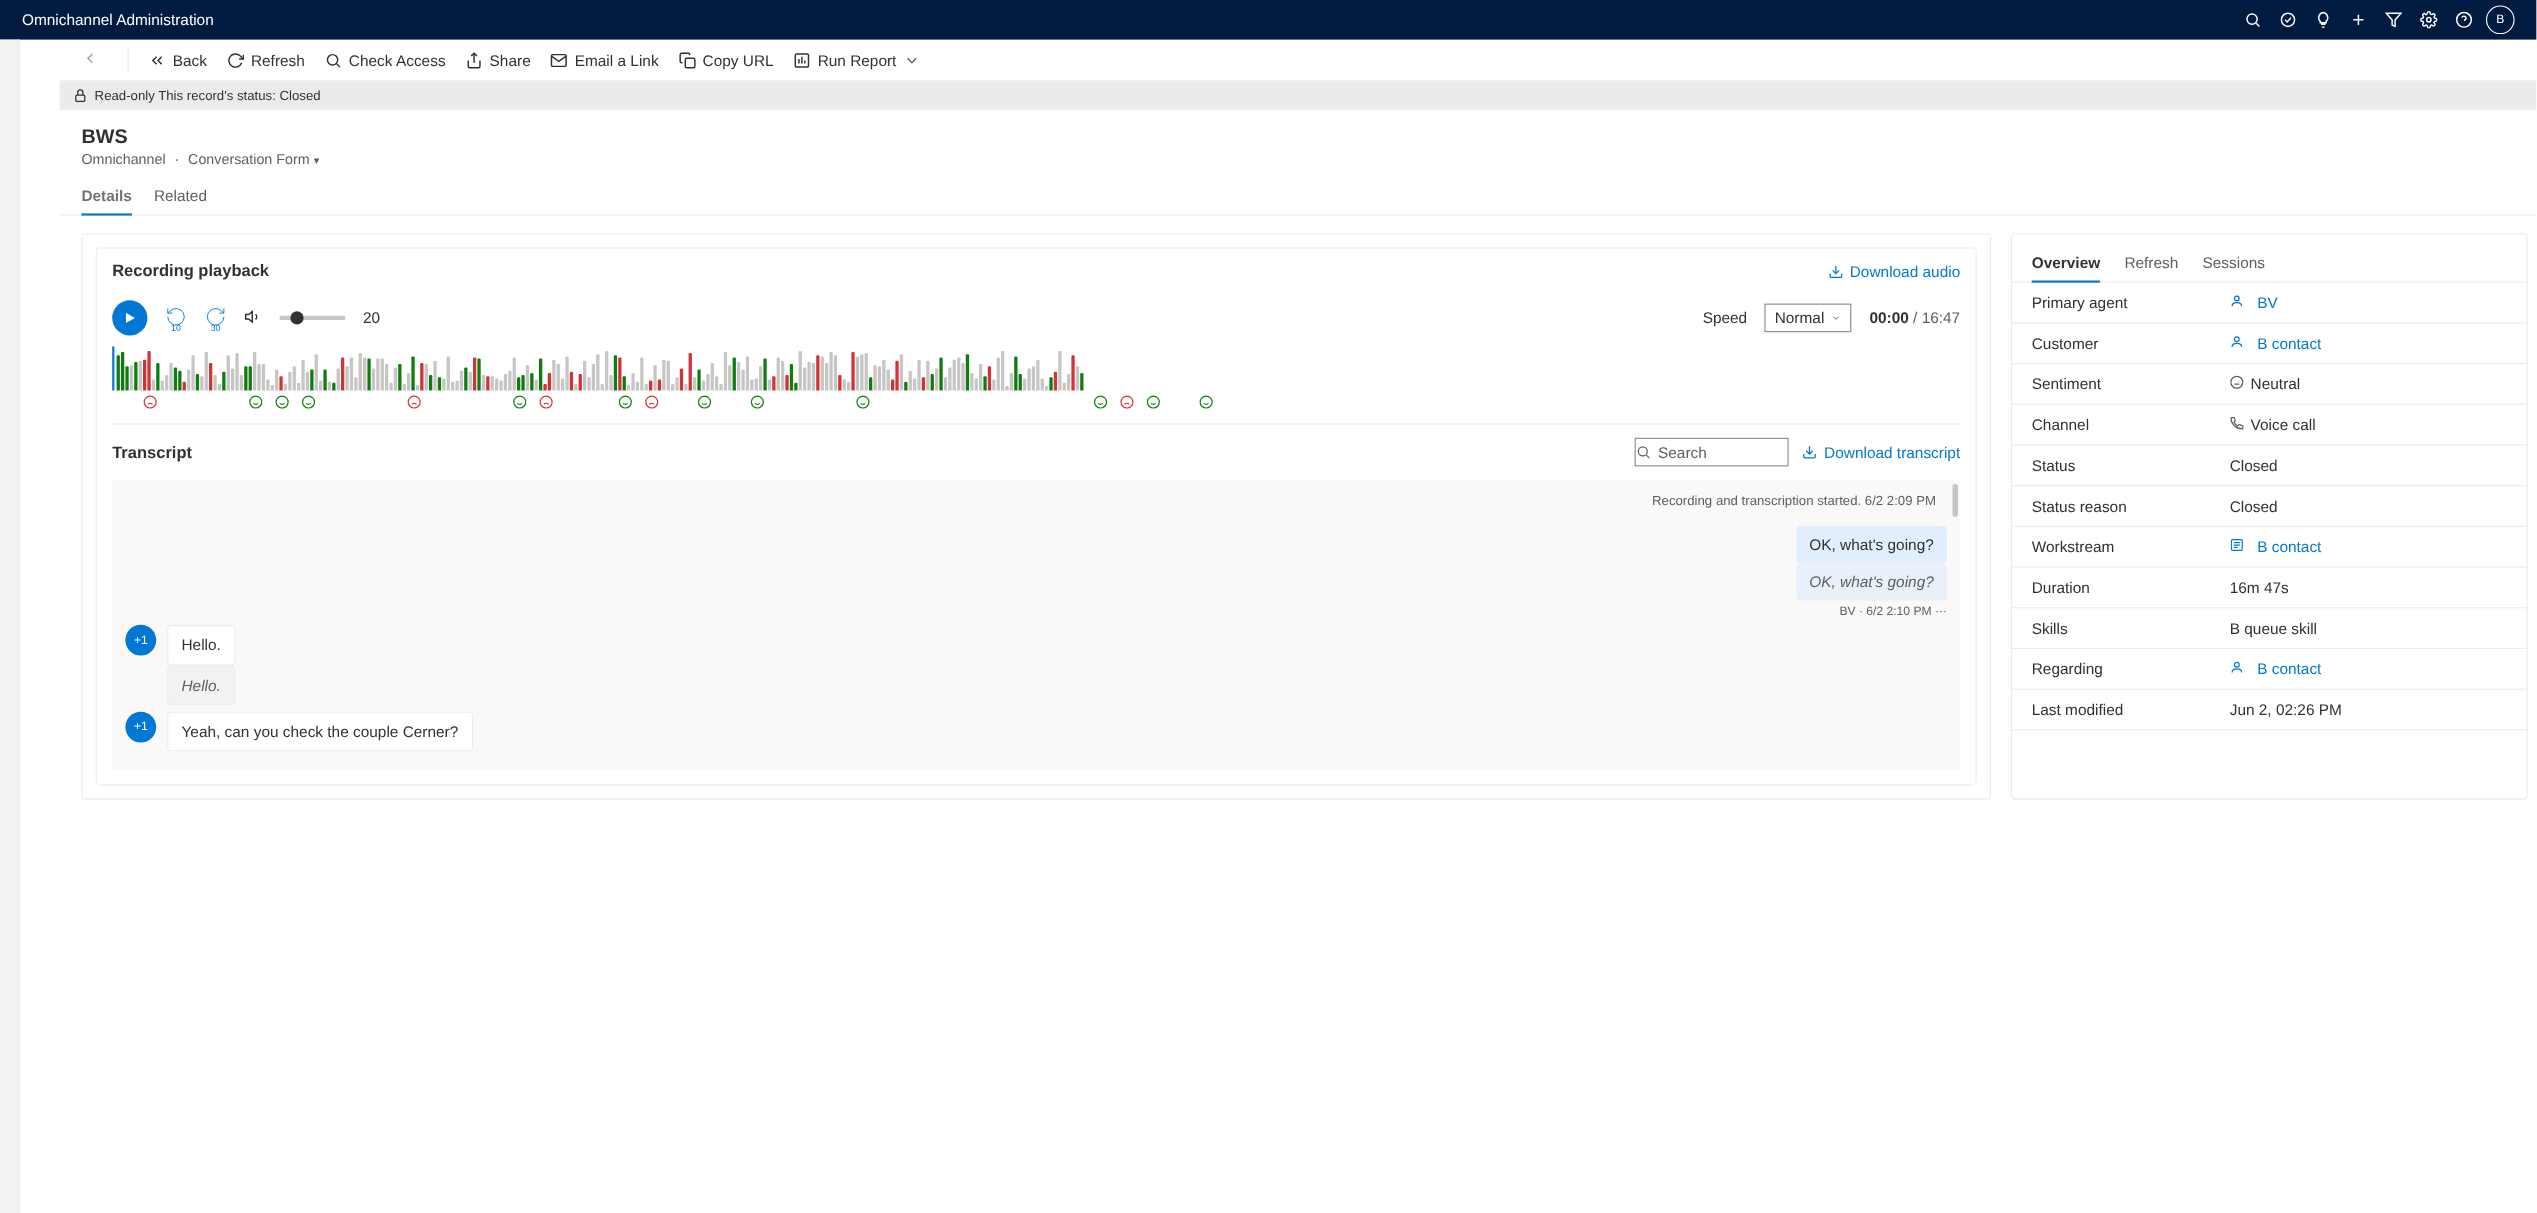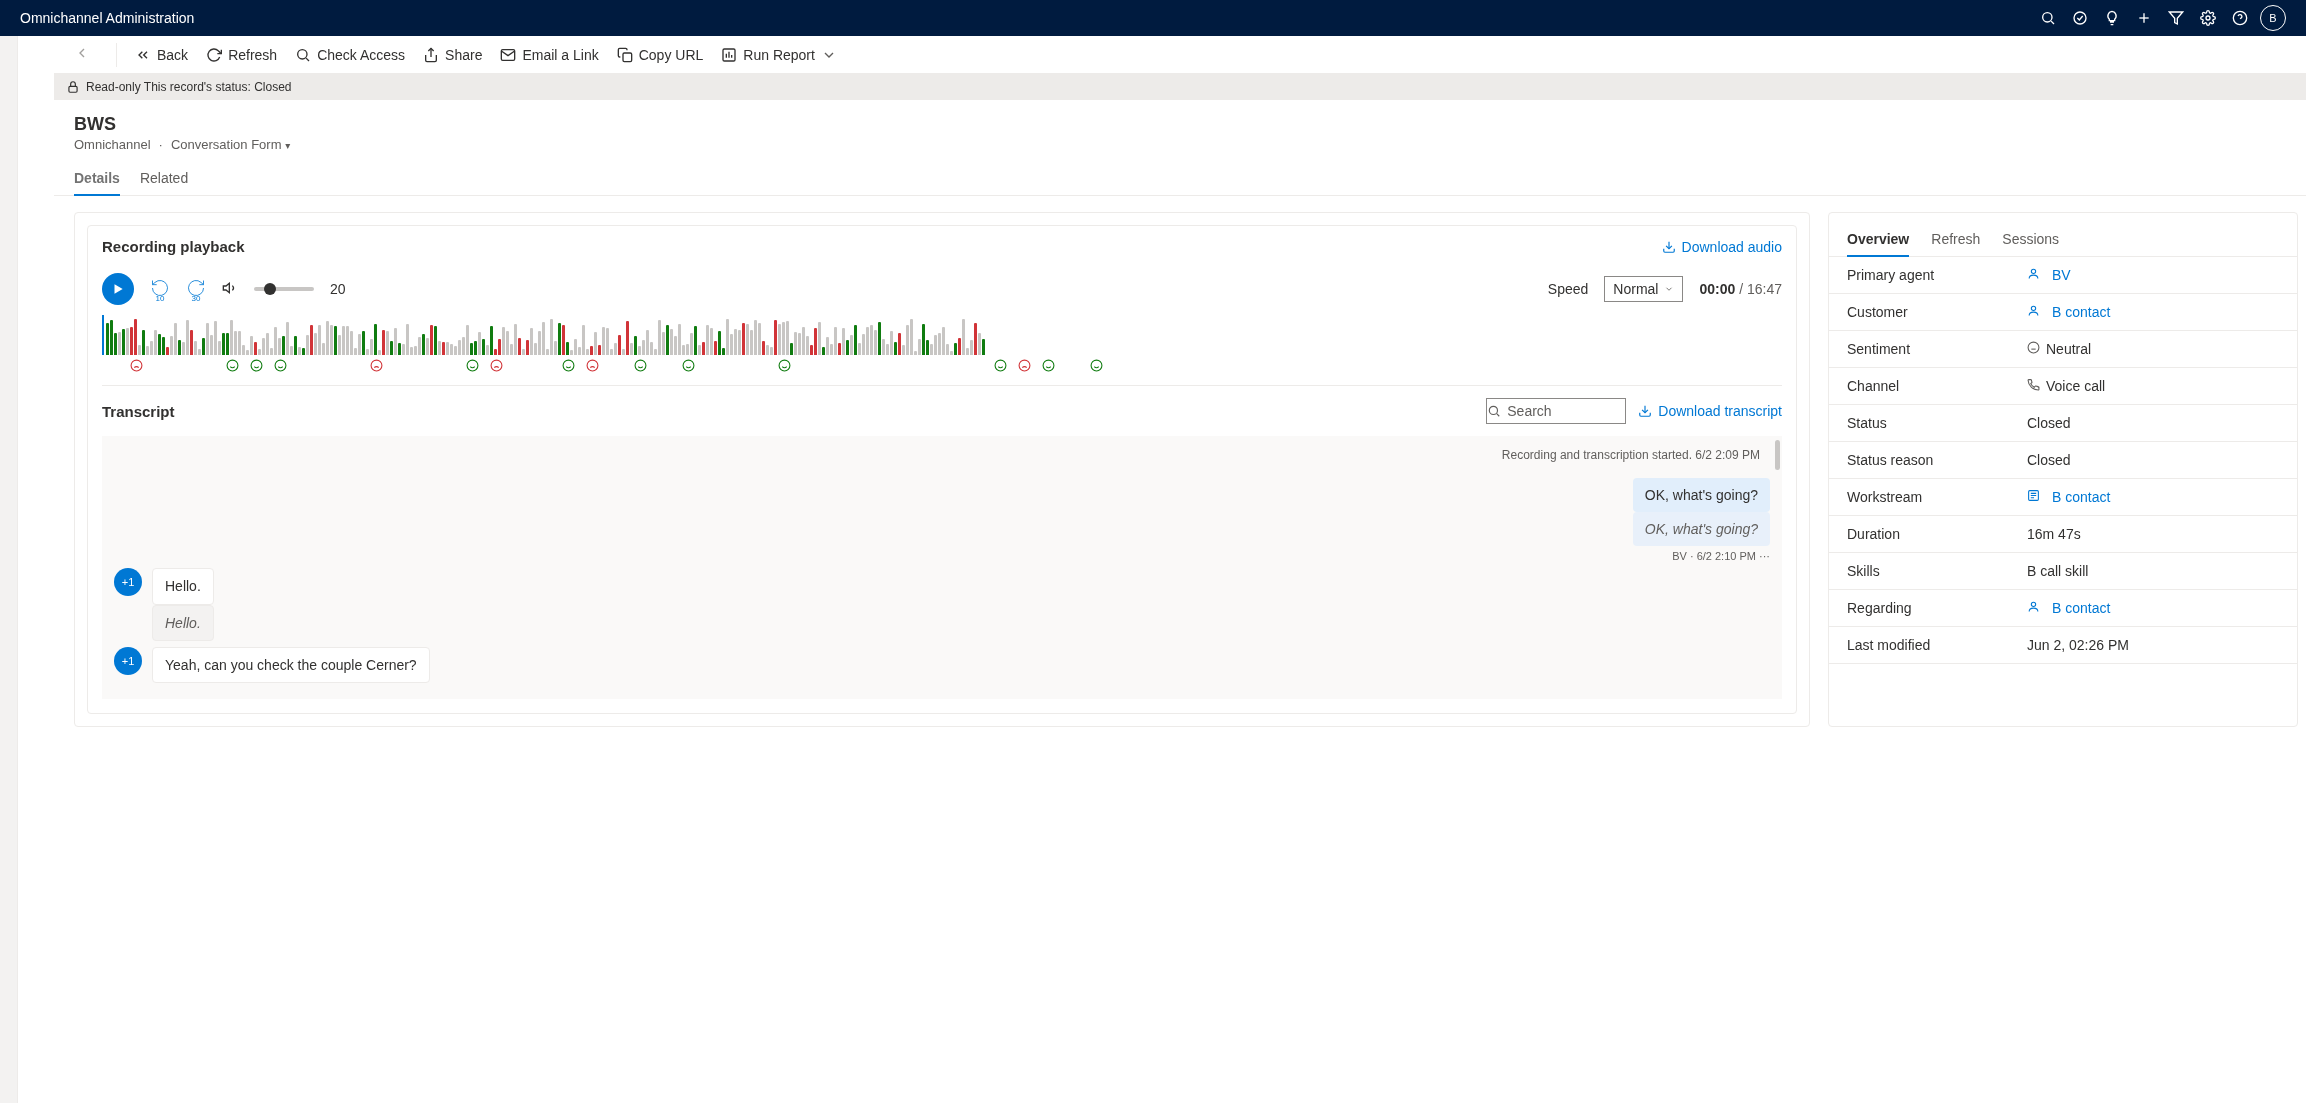--- a/index.html
+++ b/index.html
@@ -795,21 +795,21 @@
                   </svg></span>
                 <span>B contact</span>
               </div>
             </div>
             <div class="kv">
               <div class="kv-label">Duration</div>
               <div class="kv-val"><span>16m 47s</span></div>
             </div>
             <div class="kv">
               <div class="kv-label">Skills</div>
-              <div class="kv-val"><span>B call skill</span></div>
+              <div class="kv-val"><span>B queue skill</span></div>
             </div>
             <div class="kv">
               <div class="kv-label">Regarding</div>
               <div class="kv-val link">
                 <span class="ic"><svg width="13" height="13" viewBox="0 0 24 24" fill="none" stroke="currentColor" stroke-width="2">
                     <circle cx="12" cy="8" r="4"></circle>
                     <path d="M4 21c0-4 4-6 8-6s8 2 8 6"></path>
                   </svg></span>
                 <span>B contact</span>
               </div>

